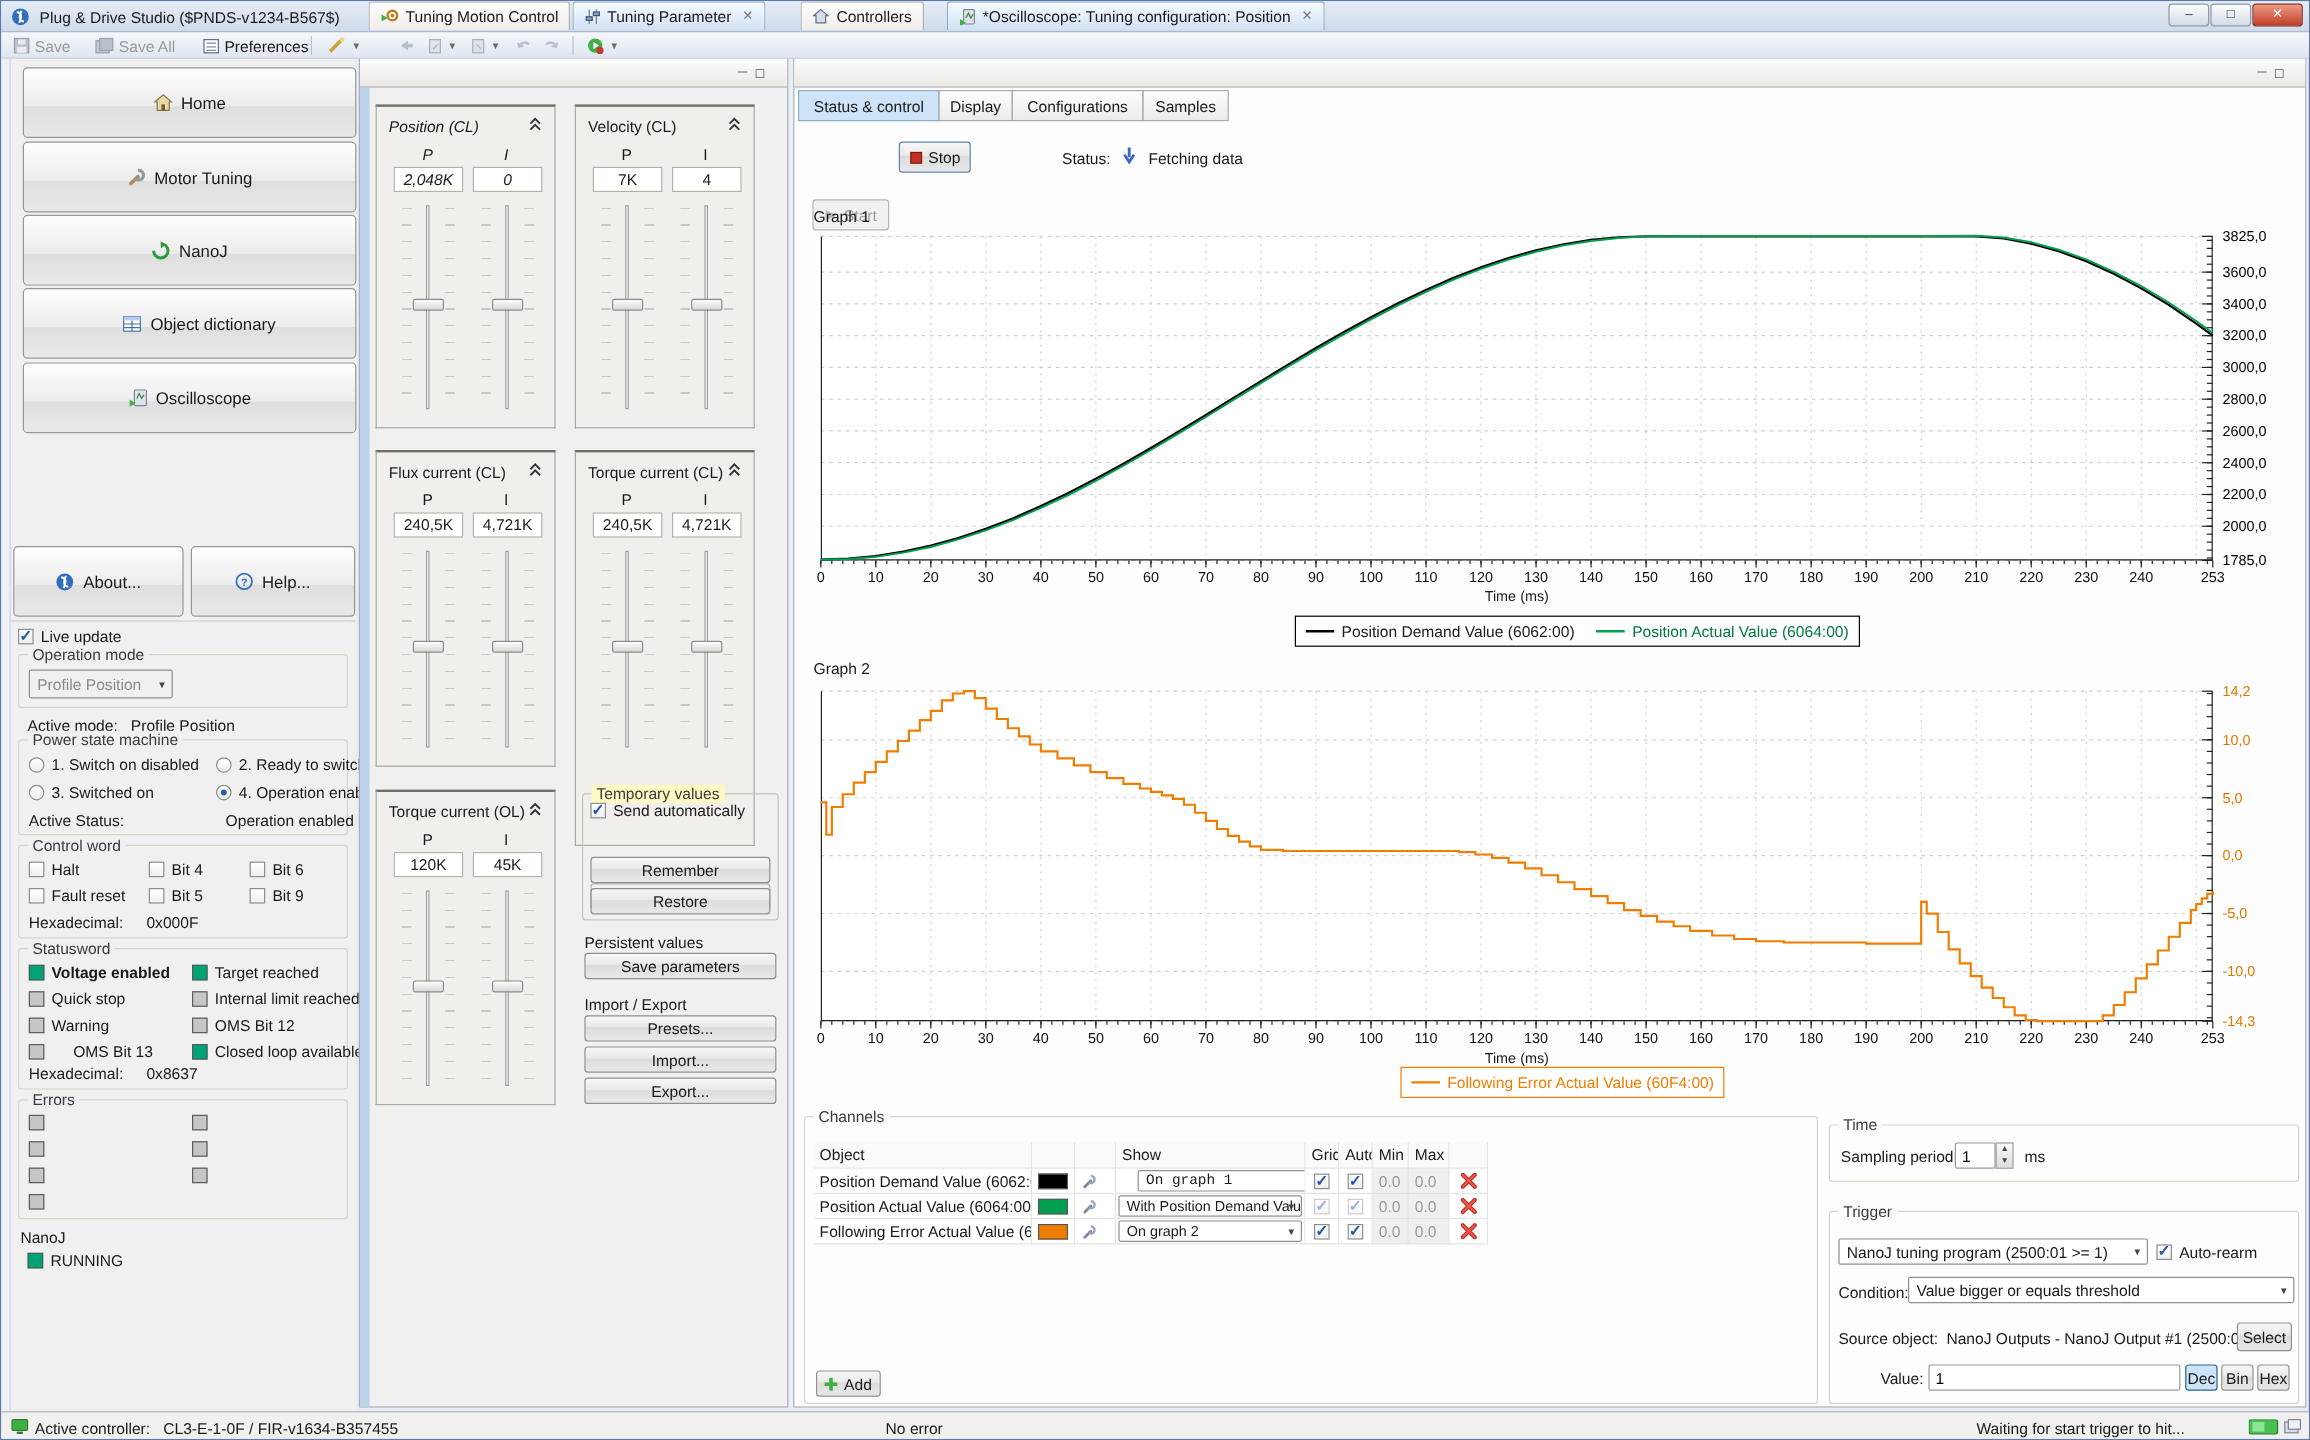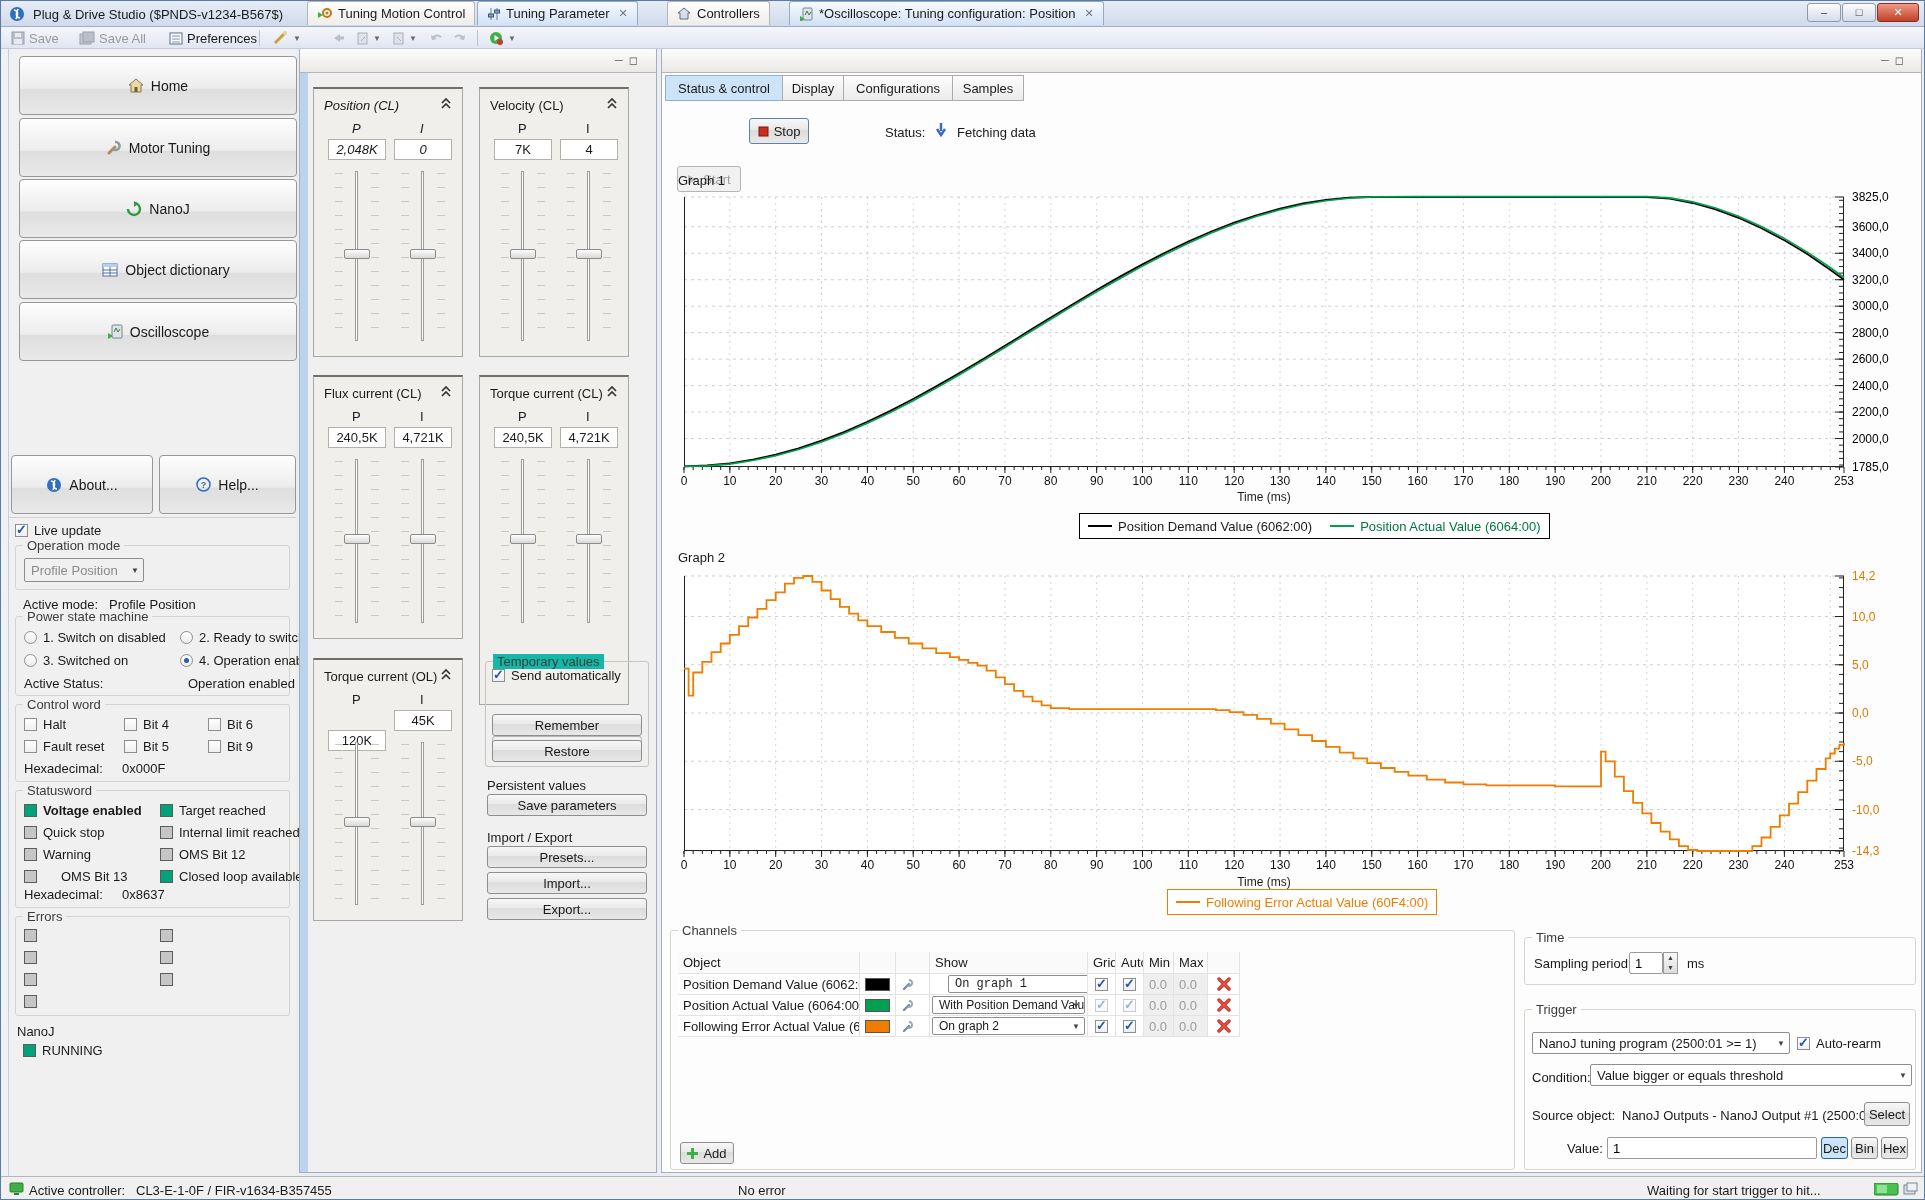--- a/index.html
+++ b/index.html
@@ -491,35 +491,35 @@
         <div class="handle"></div>
       </div>
     </div>
     <div class="sgroup abs" style="left: 312px; top: 657px; width: 150px; height: 263px;">
       <span class="stitle">Torque current (OL)</span>
       <span style="position: absolute; right: 10px; top: 8px;"><svg width="12" height="12">
           <path d="M2 6 L6 2 L10 6 M2 11 L6 7 L10 11" stroke="#333" stroke-width="1.6" fill="none"></path>
         </svg></span>
       <span style="position: absolute; left: 38px; top: 32px;">P</span>
       <span style="position: absolute; left: 106px; top: 32px;">I</span>
-      <div class="valbox" style="left: 14px; top: 50px; margin-top: 20px;">120K</div>
+      <div class="valbox" style="left: 14px; top: 50px;">120K</div>
       <div class="valbox" style="left: 80px; top: 50px;">45K</div>
       <div class="slider" style="left: 19px; top: 82px; height: 163px;">
         <div class="track"></div>
         <div class="handle"></div>
       </div>
       <div class="slider" style="left: 85px; top: 82px; height: 163px;">
         <div class="track"></div>
         <div class="handle"></div>
       </div>
     </div>
   </div>
 
 <div class="group" style="left:484px;top:660px;width:164px;height:106px;border-color:#c6c6bd">
-  <span class="gtitle" style="background:#14b8a6">Temporary values</span>
+  <span class="gtitle" style="background:#fef9c3">Temporary values</span>
   <div class="check-item" style="left:6px;top:6px">
     <span class="cb checked"></span>
     <span>Send automatically</span>
   </div>
   <div class="btn disabled" style="left:6px;top:26px;width:150px;height:22px">Send</div>
   <div class="btn" style="left:6px;top:52px;width:150px;height:22px">Remember</div>
   <div class="btn" style="left:6px;top:78px;width:150px;height:22px">Restore</div>
 </div>
 <span class="lbl" style="left:486px;top:777px">Persistent values</span>
 <div class="btn" style="left:486px;top:793px;width:160px;height:22px">Save parameters</div>

